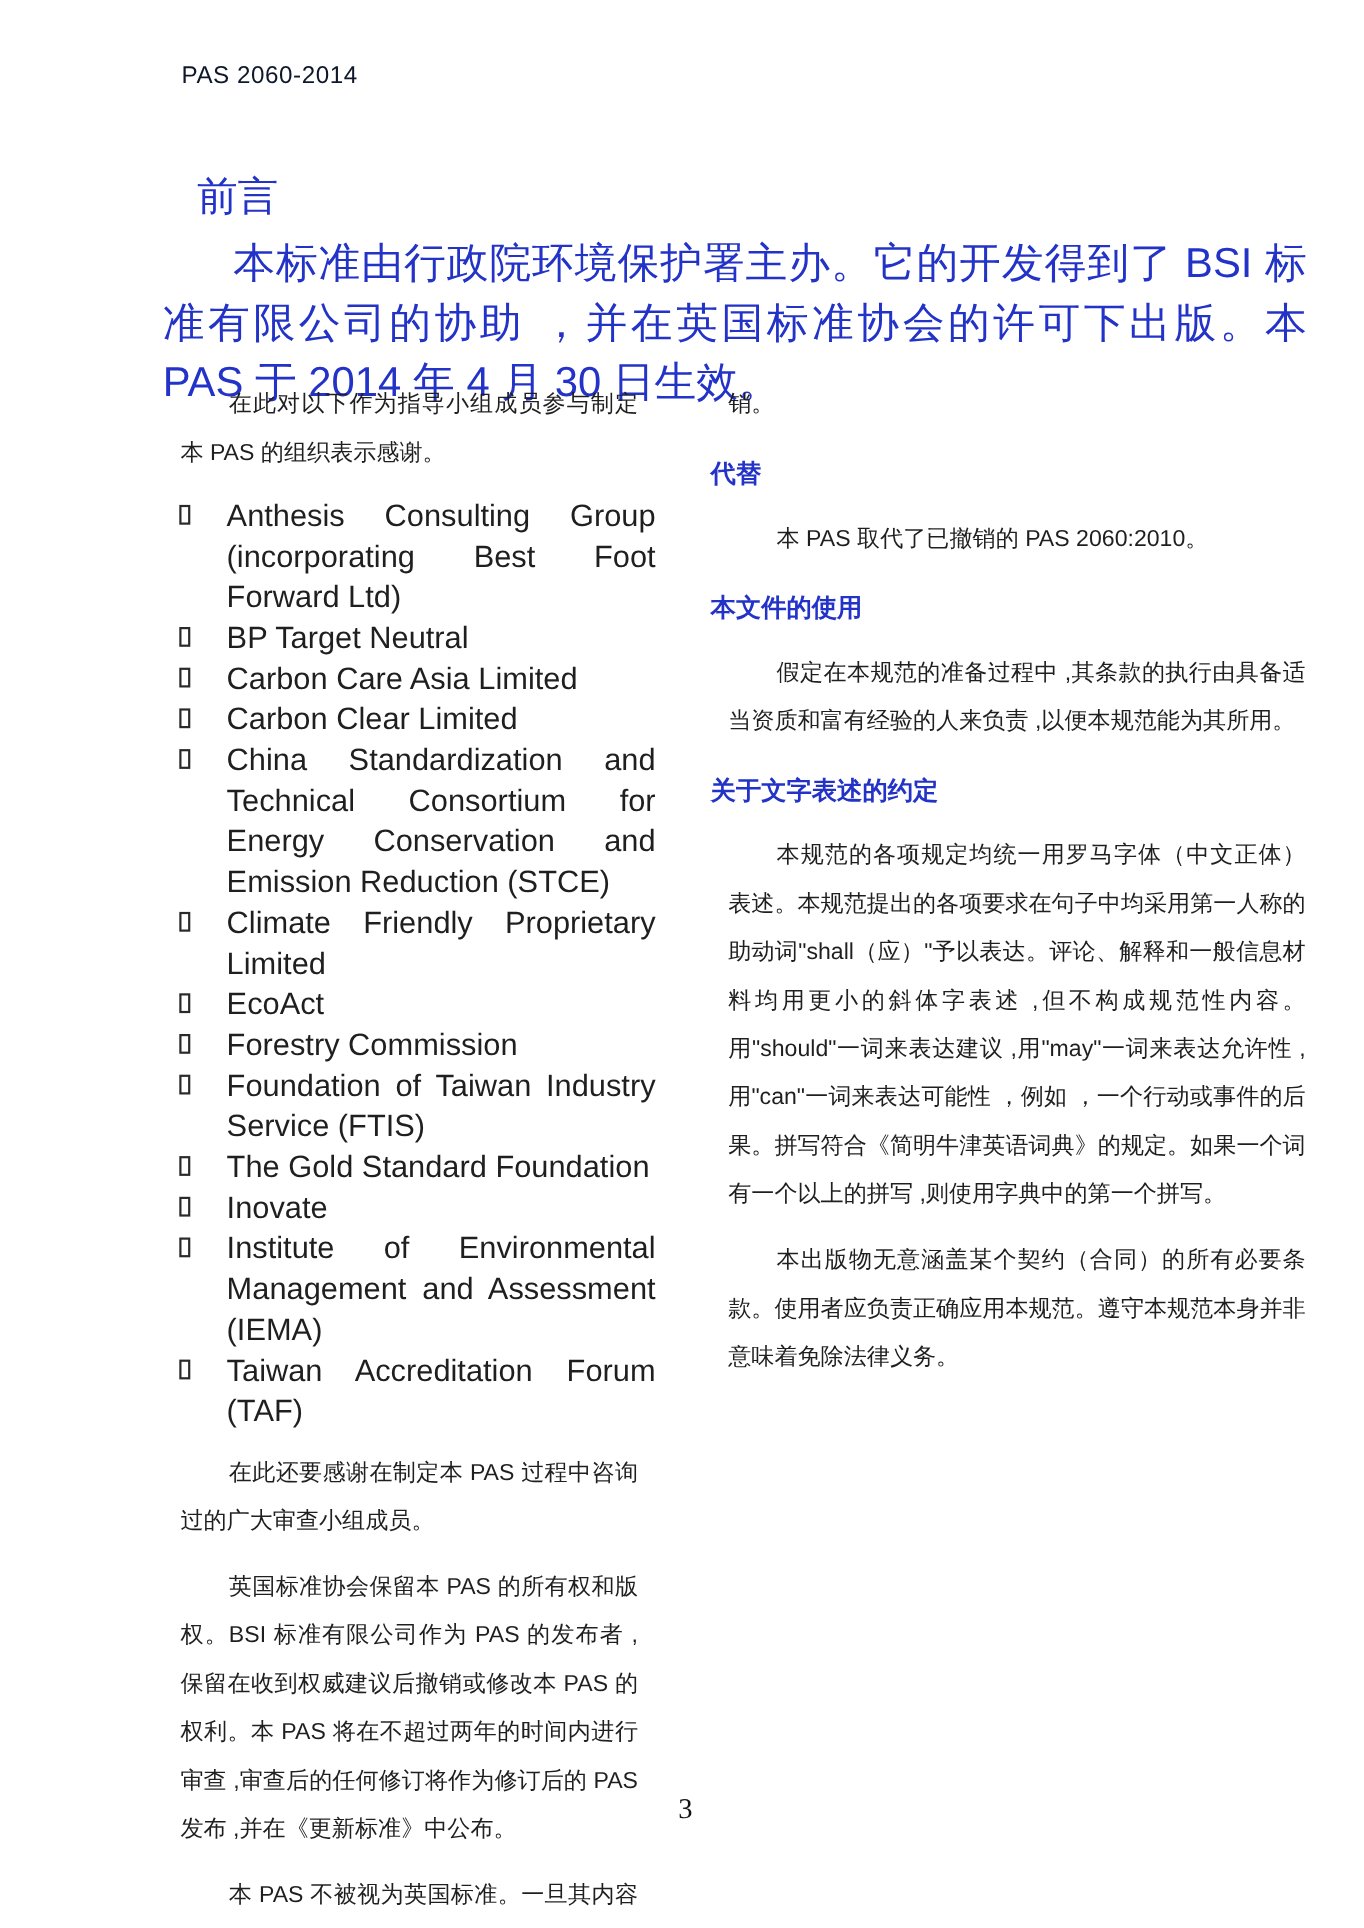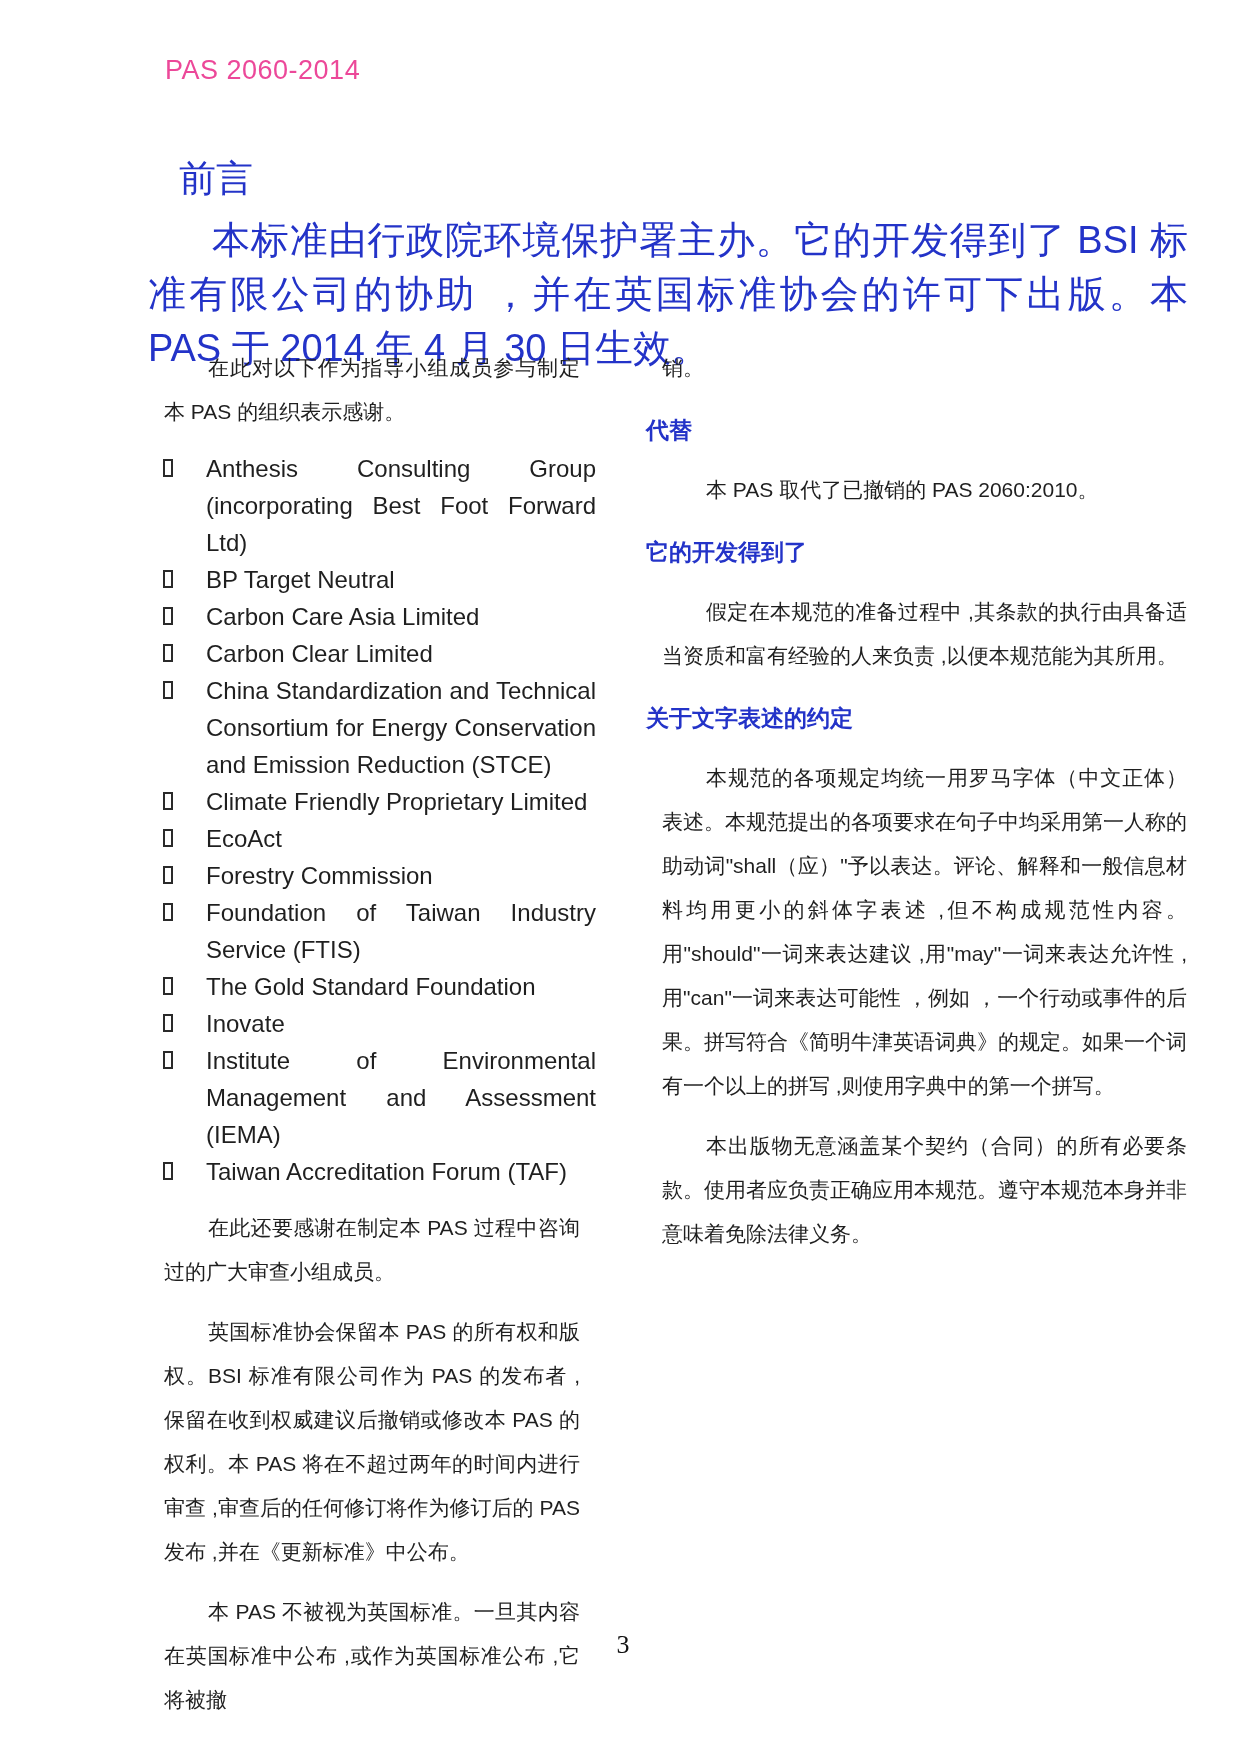--- a/index.html
+++ b/index.html
@@ -14,22 +14,22 @@
   .page {
     position: relative;
     width: 1240px;
     height: 1753px;
     overflow: hidden;
   }
   .doc-header {
     position: absolute;
     left: 165px;
     top: 55px;
-    font-size: 27px;
-    color: #ec4899;
+    font-size: 22px;
+    color: #0f172a;
     letter-spacing: 0.5px;
   }
   .doc-title {
     position: absolute;
     left: 163px;
     top: 138px;
     margin: 16px;
     font-size: 37px;
     font-weight: normal;
     color: var(--accent, #2333c8);
@@ -60,21 +60,21 @@
     margin: 16px;
     font-size: 21px;
     line-height: 44px;
     text-align: justify;
   }
   p.indent { text-indent: 44px; }
   ul.orgs {
     list-style: none;
     margin: 0;
     padding: 0;
-    font-size: 24px;
+    font-size: 28px;
     line-height: 37px;
   }
   ul.orgs li {
     position: relative;
     padding-left: 58px;
     text-align: justify;
   }
   .tofu {
     position: absolute;
     left: 15px;
@@ -138,21 +138,21 @@
       <p class="body indent">英国标准协会保留本 PAS 的所有权和版权。BSI 标准有限公司作为 PAS 的发布者 ,保留在收到权威建议后撤销或修改本 PAS 的权利。本 PAS 将在不超过两年的时间内进行审查 ,审查后的任何修订将作为修订后的 PAS 发布 ,并在《更新标准》中公布。</p>
       <p class="body indent">本 PAS 不被视为英国标准。一旦其内容在英国标准中公布 ,或作为英国标准公布 ,它将被撤</p>
     </div>
 
     <div class="col-right">
       <p class="body">销。</p>
 
       <h2 class="section-heading">代替</h2>
       <p class="body indent">本 PAS 取代了已撤销的 PAS 2060:2010。</p>
 
-      <h2 class="section-heading">它的开发得到了</h2>
+      <h2 class="section-heading">本文件的使用</h2>
       <p class="body indent">假定在本规范的准备过程中 ,其条款的执行由具备适当资质和富有经验的人来负责 ,以便本规范能为其所用。</p>
 
       <h2 class="section-heading">关于文字表述的约定</h2>
       <p class="body indent">本规范的各项规定均统一用罗马字体（中文正体）表述。本规范提出的各项要求在句子中均采用第一人称的助动词"shall（应）"予以表达。评论、解释和一般信息材料均用更小的斜体字表述 ,但不构成规范性内容。用"should"一词来表达建议 ,用"may"一词来表达允许性 ,用"can"一词来表达可能性 ，例如 ，一个行动或事件的后果。拼写符合《简明牛津英语词典》的规定。如果一个词有一个以上的拼写 ,则使用字典中的第一个拼写。</p>
 
       <p class="body indent">本出版物无意涵盖某个契约（合同）的所有必要条款。使用者应负责正确应用本规范。遵守本规范本身并非意味着免除法律义务。</p>
     </div>
 
   </div>
 

